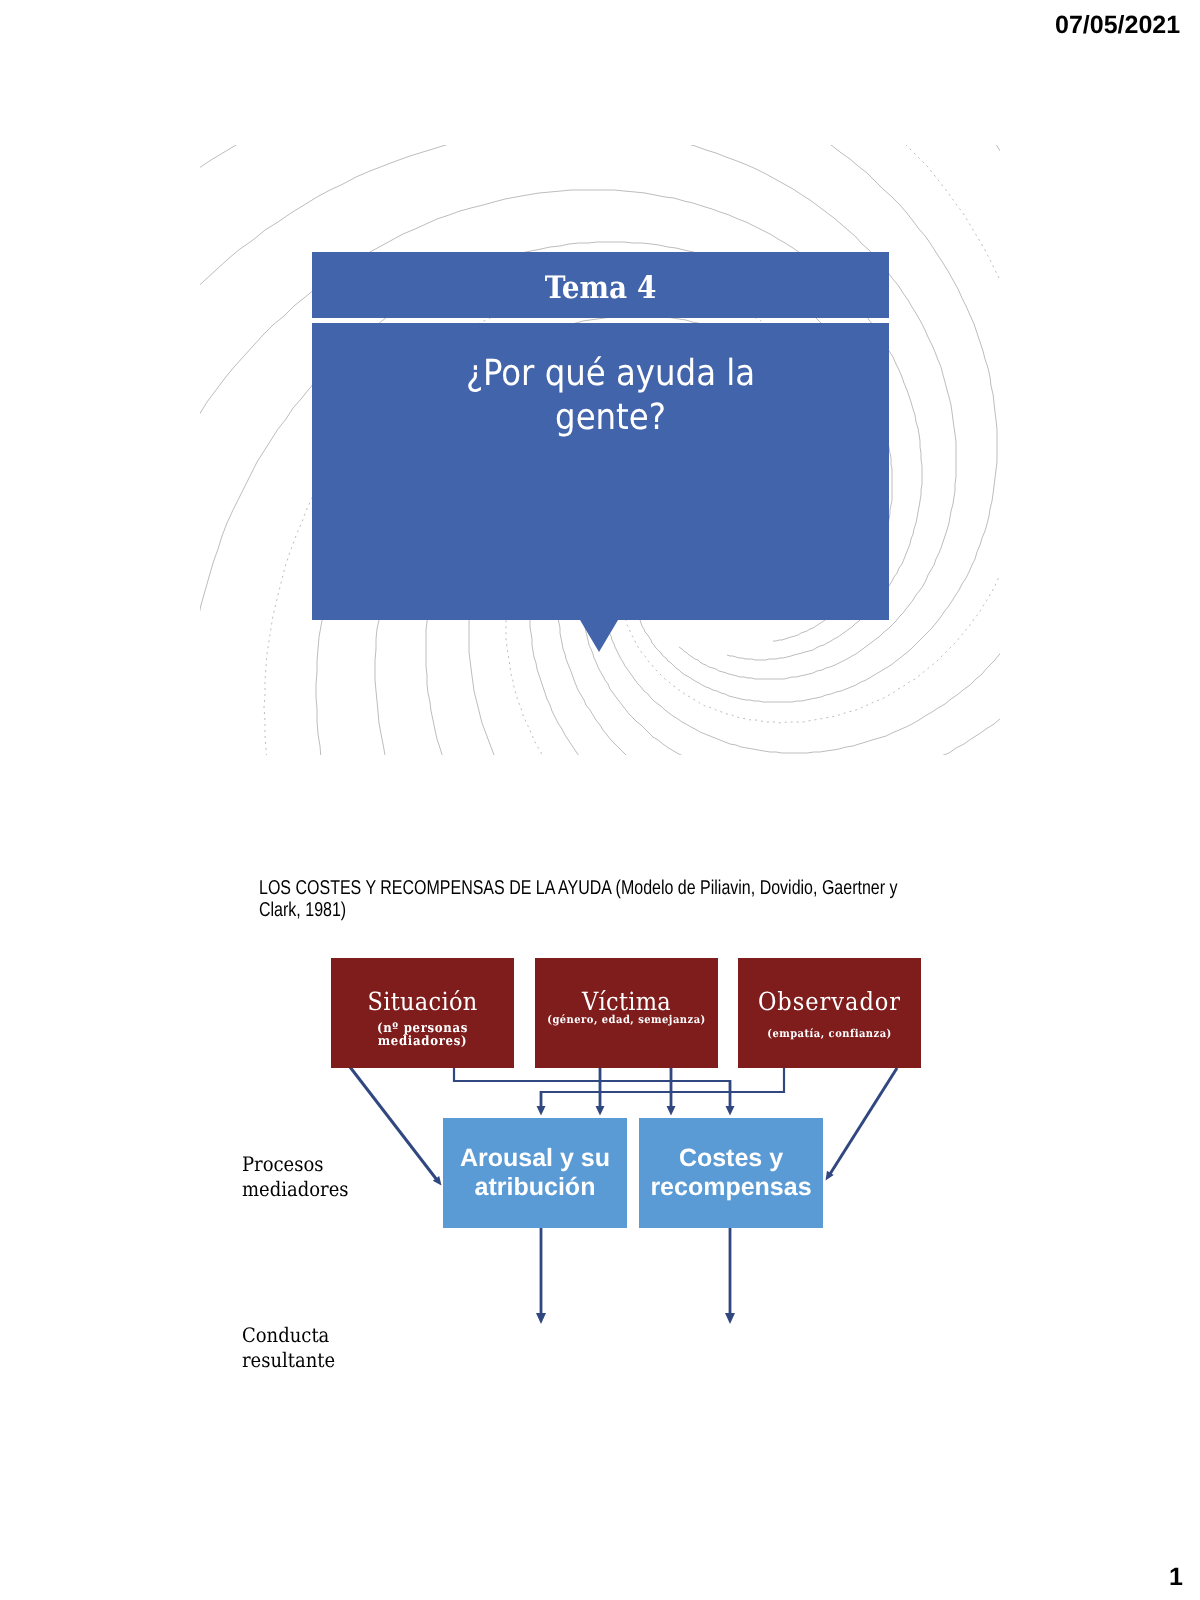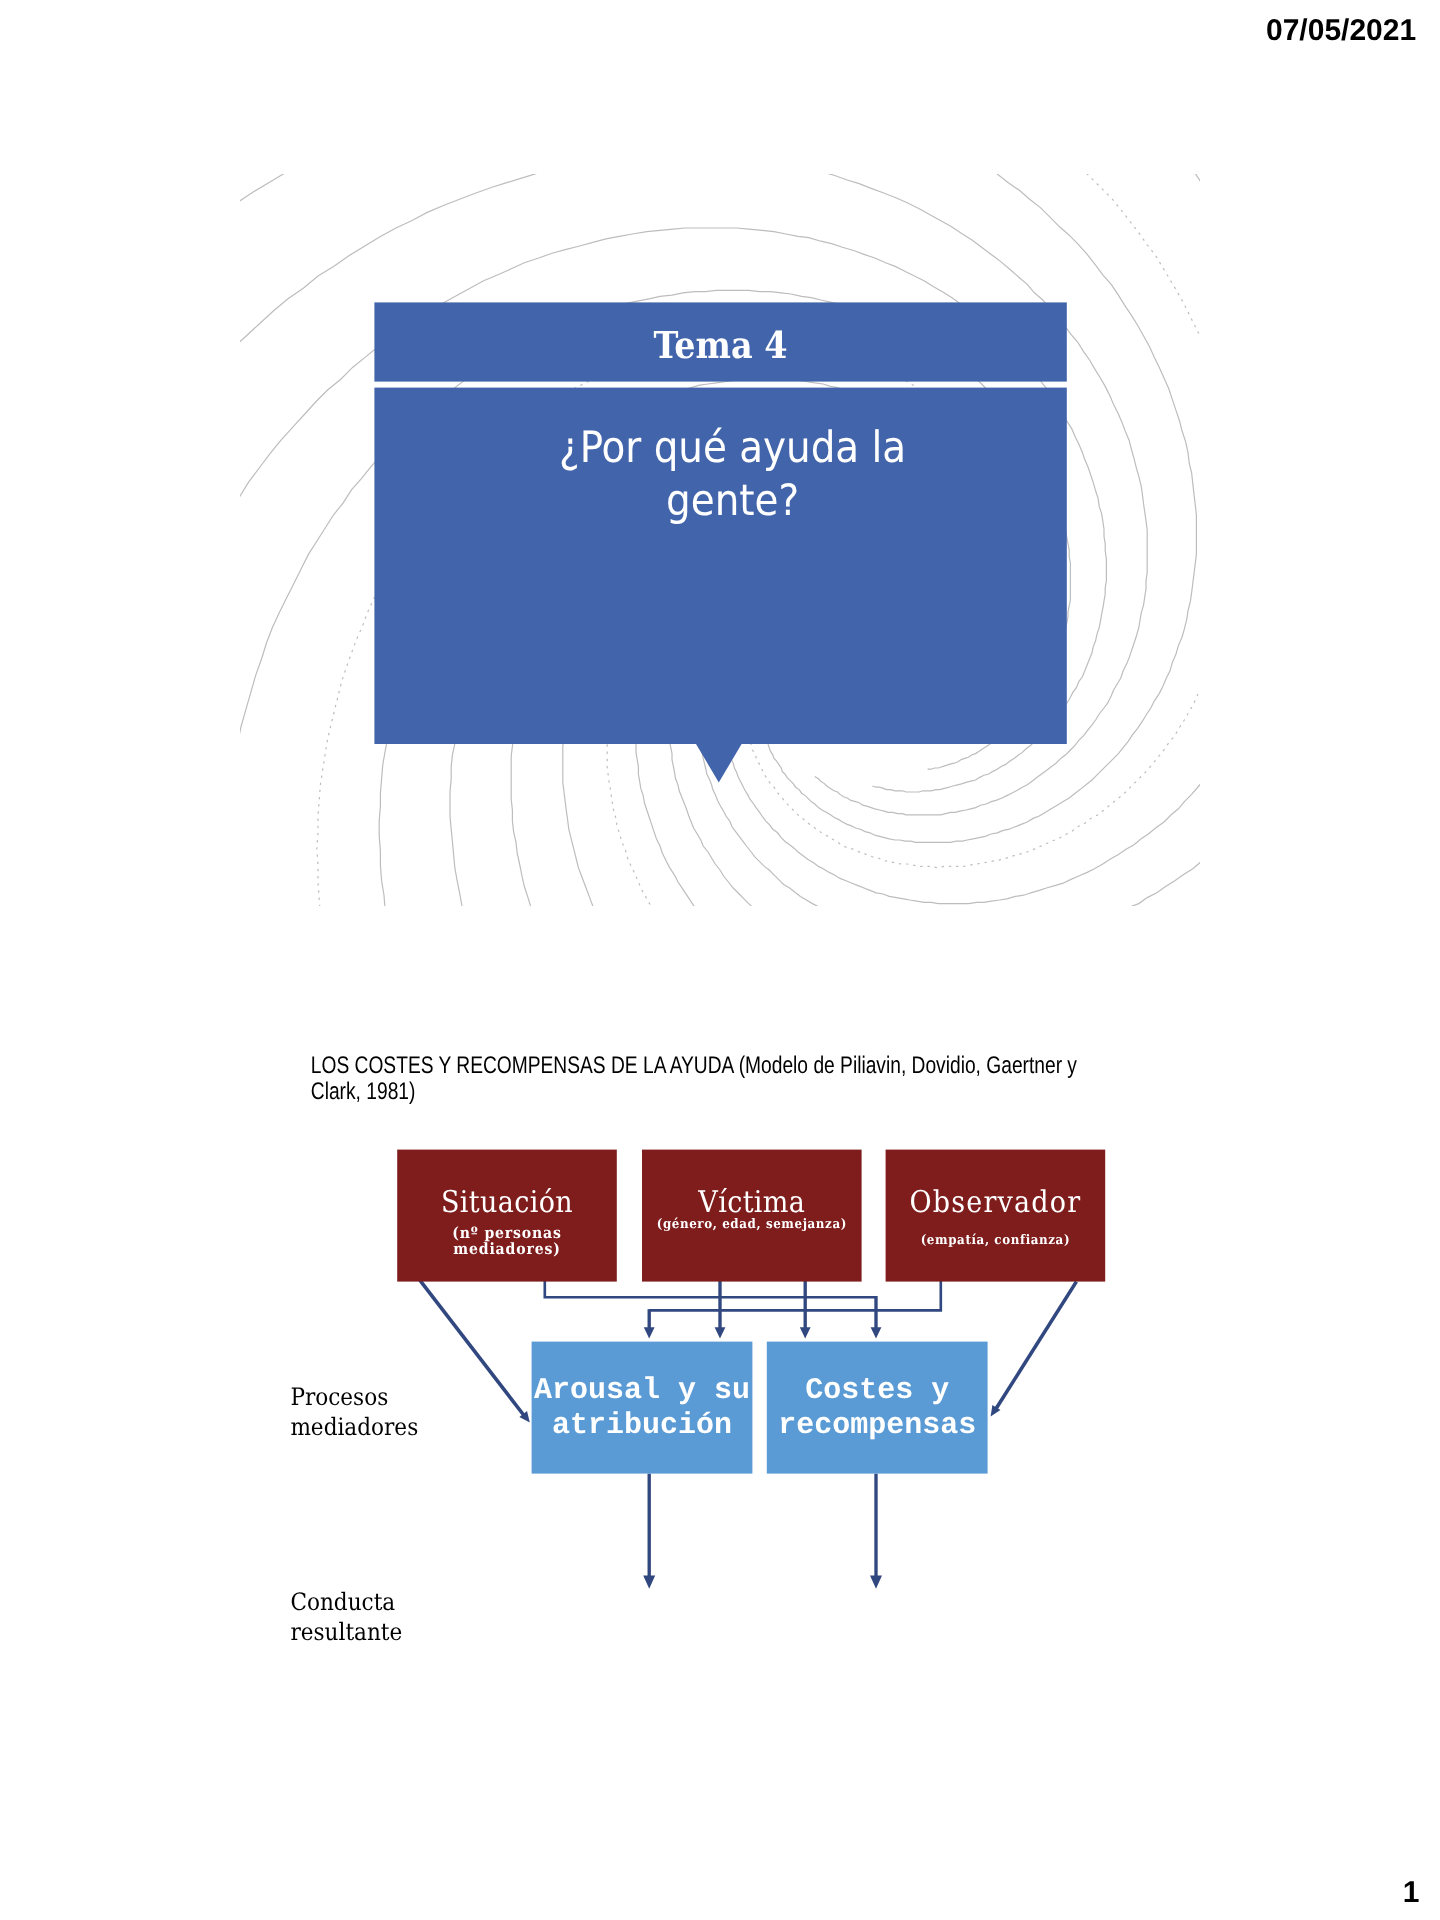--- a/index.html
+++ b/index.html
@@ -29,21 +29,21 @@
 
   
   #slide2{position:absolute;left:0;top:0;width:1200px;height:1600px;}
   #diagram-heading{position:absolute;left:259px;top:878px;width:800px;
       font-family:"Liberation Sans",sans-serif;font-size:20px;line-height:21.6px;color:#000;
       transform:scale(0.80,1);transform-origin:left top;}
   .topbox{position:absolute;background:#7f1d1d;color:#fff;text-align:center;}
   .topbox .t1{font-family:"DejaVu Serif",serif;font-stretch:condensed;font-size:25px;line-height:1;letter-spacing:0.3px;}
   .topbox .t2{font-family:"DejaVu Serif",serif;font-stretch:condensed;font-weight:bold;line-height:1;}
   .midbox{position:absolute;background:#5b9bd5;color:#fff;text-align:center;
-      font-family:Liberation Mono, monospace;font-stretch:condensed;font-weight:bold;font-size:25px;line-height:29px;
+      font-family:Liberation Sans, sans-serif;font-stretch:condensed;font-weight:bold;font-size:25px;line-height:29px;
       display:flex;align-items:center;justify-content:center;}
   #outbox{position:absolute;background:#9a9ed0;border:1.5px solid #2e4379;color:#fff;text-align:center;
       font-family:"DejaVu Serif",serif;font-stretch:condensed;font-weight:bold;font-size:24px;line-height:1;
       display:flex;align-items:center;justify-content:center;}
   .sidelabel{position:absolute;font-family:"DejaVu Serif",serif;font-stretch:condensed;font-size:20px;line-height:25px;color:#000;}
   #arrows{position:absolute;left:0;top:0;width:1200px;height:1600px;}
 </style>
 </head>
 <body>
 

